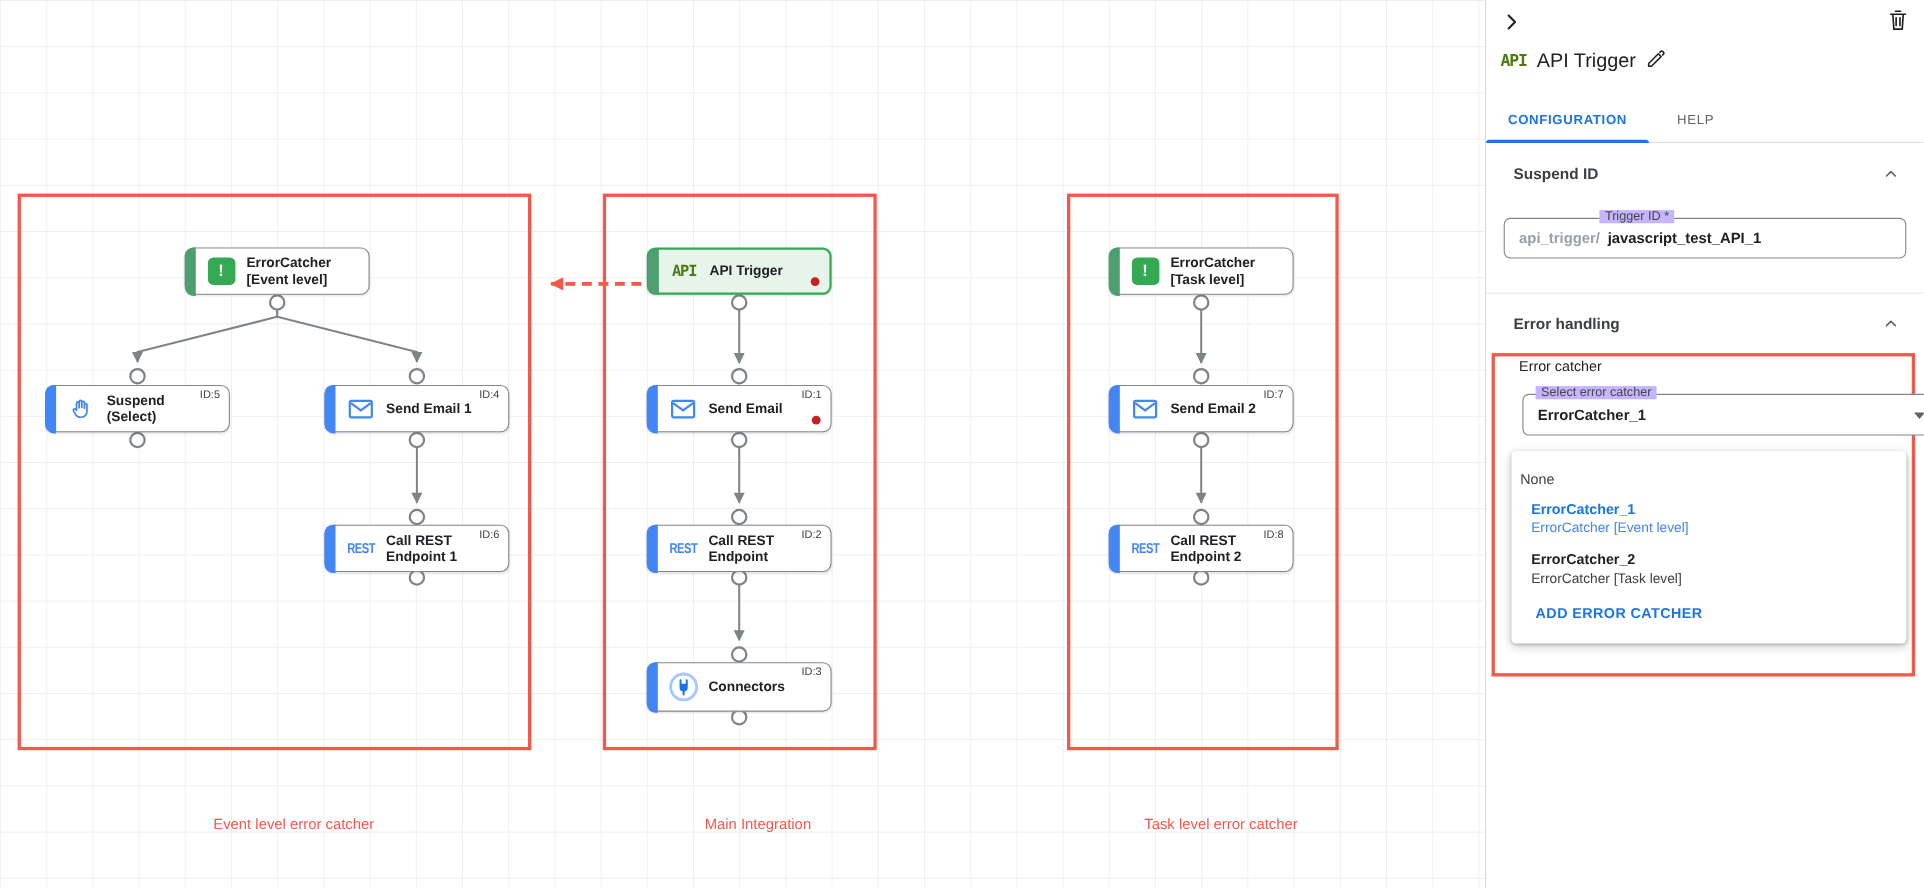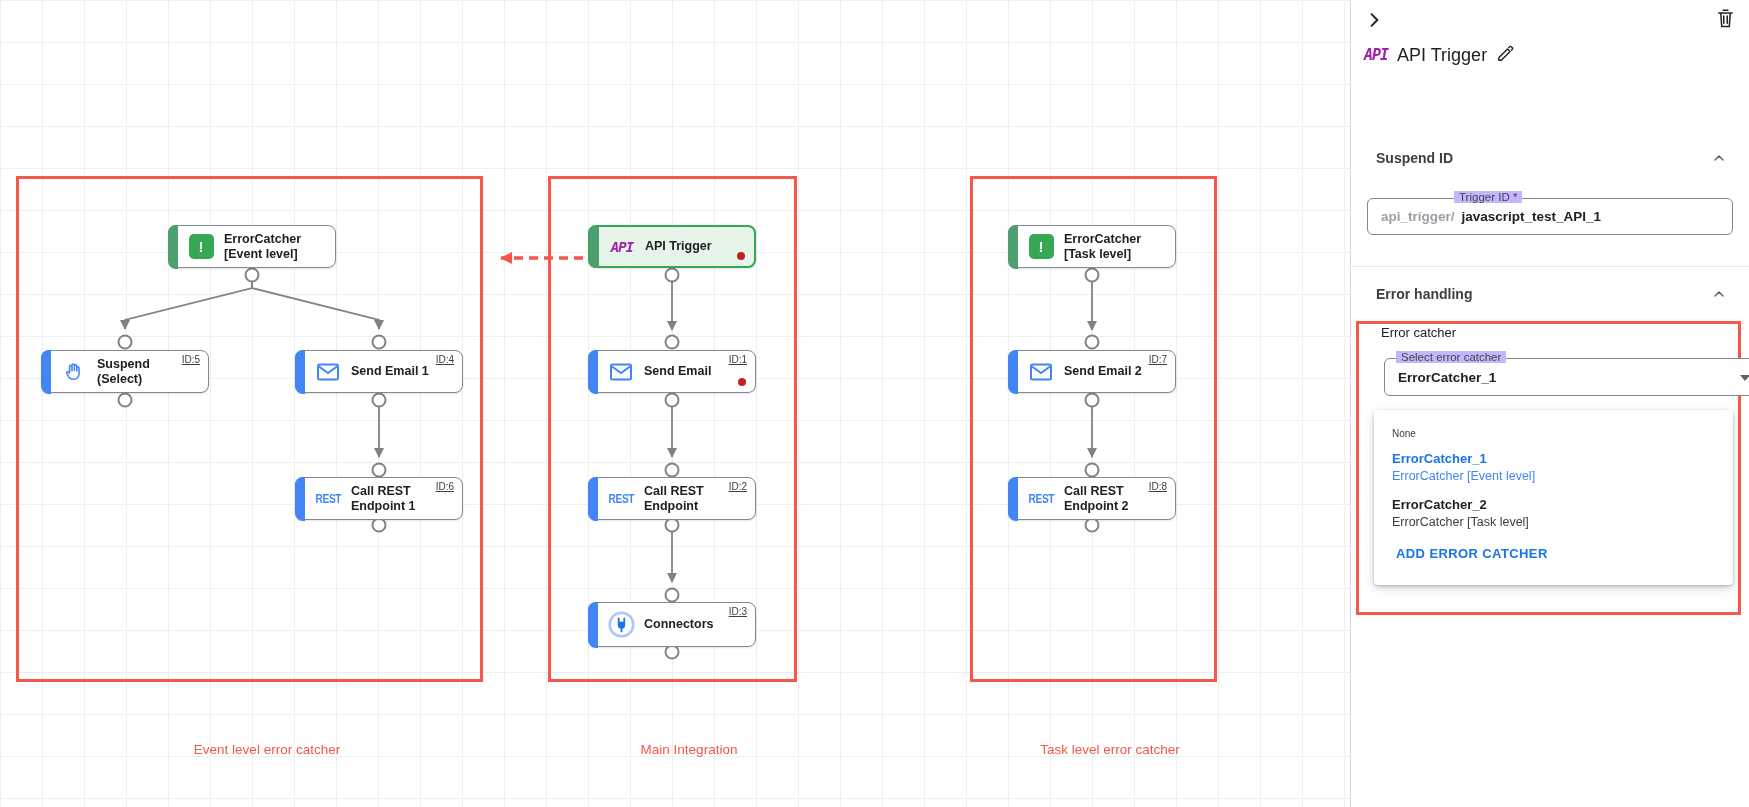--- a/index.html
+++ b/index.html
@@ -17,25 +17,25 @@
 
   .node{position:absolute;height:43px;background:#fff;border:1.5px solid #85898D;border-radius:8px;
     display:flex;align-items:center;box-shadow:0 1px 2px rgba(60,64,67,.15);}
   .node .bar{position:absolute;left:-1.5px;top:-1.5px;bottom:-1.5px;width:10px;border-radius:8px 0 0 8px;background:#4285F4;}
   .node.green .bar{background:#4D9F6F;}
   .node.trigger{background:#E6F4EA;border:2px solid #34A853;}
   .node.trigger .bar{background:#4D9F6F;}
   .nicon{flex:none;margin-left:17px;width:30px;display:flex;align-items:center;justify-content:center;}
   .ntitle{font-size:12.5px;font-weight:700;line-height:1.2;color:#202124;margin-left:8px;}
   .ntitle span{display:block;}
-  .nid{position:absolute;top:3px;right:8px;font-size:10px;font-weight:400;color:#3c4043;text-decoration:underline;}
+  .nid{position:absolute;top:3px;right:8px;font-size:10px;font-weight:400;color:#3c4043;}
   .reddot{position:absolute;right:9px;bottom:6px;width:8px;height:8px;border-radius:50%;background:#C5221F;}
   .ec-icon{width:25px;height:25px;border-radius:5px;background:#34A853;color:#fff;font-weight:700;font-size:15px;
     display:flex;align-items:center;justify-content:center;}
-  .api-icon{font-family:"DejaVu Sans Mono",monospace;font-weight:700;font-size:14px;color:#a21caf;letter-spacing:-1px;font-style:italic;}
+  .api-icon{font-family:"DejaVu Sans Mono",monospace;font-weight:700;font-size:14px;color:#4d7c0f;letter-spacing:-1px;}
   .rest-icon{font-size:13px;font-weight:700;color:#4285F4;transform:scaleX(.78);letter-spacing:-.5px;}
 
   
   .panel{position:absolute;left:1350px;top:0;width:399px;height:807px;background:#fff;border-left:1px solid #DADCE0;}
   .icon-btn{position:absolute;cursor:pointer;background:none;border:none;padding:0;}
   .panel-title-row{position:absolute;left:13px;top:44px;display:flex;align-items:center;gap:9px;}
   .panel-title{font-size:18px;color:#202124;}
   .tabs{position:absolute;left:0;top:88px;width:100%;height:42px;border-bottom:1px solid #DADCE0;display:flex;}
   .tab{height:100%;display:flex;align-items:center;justify-content:center;font-size:12px;letter-spacing:.6px;
     font-weight:700;color:#5F6368;cursor:pointer;position:relative;}
@@ -50,21 +50,21 @@
   .field-text{position:absolute;left:13px;top:0;bottom:0;display:flex;align-items:center;font-size:13.5px;font-weight:bold;}
   .prefix{color:#9AA0A6;}
   .value{color:#202124;margin-left:7px;}
   .caret{position:absolute;right:15px;top:16px;width:0;height:0;border-left:5.5px solid transparent;
     border-right:5.5px solid transparent;border-top:6px solid #5F6368;}
 
   .panel-redbox{position:absolute;left:5px;top:321px;width:385px;height:294px;border:3px solid #F5574A;}
   .ec-label{position:absolute;left:30px;top:325px;font-size:13px;color:#202124;}
   .menu{position:absolute;left:23px;top:410px;width:359px;height:175px;background:#fff;border-radius:4px;
     box-shadow:0 1px 3px rgba(0,0,0,.2),0 3px 10px rgba(0,0,0,.18);padding:13px 0;z-index:5;}
-  .menu-item{padding:5px 18px;font-size:10px;color:#3C4043;cursor:pointer;}
+  .menu-item{padding:5px 8px;font-size:13px;color:#3C4043;cursor:pointer;}
   .menu-opt{padding:7px 18px;cursor:pointer;}
   .opt-name{font-size:13px;font-weight:700;color:#202124;}
   .opt-desc{font-size:12.5px;color:#3C4043;margin-top:3px;}
   .menu-opt.sel .opt-name{color:#1A73E8;}
   .menu-opt.sel .opt-desc{color:#4285F4;}
   .menu-action{padding:10px 22px 0;font-size:13px;font-weight:700;letter-spacing:.4px;color:#1A73E8;cursor:pointer;}
 </style>
 </head>
 <body>
 
@@ -290,20 +290,24 @@
     <div class="panel-title-row">
       <span class="api-icon" style="font-size:15px">API</span>
       <span class="panel-title">API Trigger</span>
       <button class="icon-btn" style="position:static">
         <svg width="19" height="19" viewBox="0 0 24 24">
             <path d="M3.5 17.3 V20.5 h3.2 L17.8 9.4 l-3.2-3.2 z M15.8 5 l1.6-1.6 a1.4 1.4 0 0 1 2 0 l1.2 1.2 a1.4 1.4 0 0 1 0 2 L19 8.2" fill="none" stroke="#202124" stroke-width="1.8" stroke-linejoin="round"></path>
           </svg>
       </button>
     </div>
 
+    <div class="tabs">
+      <div class="tab active" style="width:148px">CONFIGURATION</div>
+      <div class="tab" style="width:85px;font-weight:500">HELP</div>
+    </div>
 
     <div class="section-head" style="top:150px">Suspend ID</div>
     <button class="icon-btn chev-up" style="top:150px">
       <svg width="16" height="16" viewBox="0 0 24 24">
           <path d="M6 15 L12 9 L18 15" fill="none" stroke="#5F6368" stroke-width="2.2" stroke-linecap="round" stroke-linejoin="round"></path>
         </svg>
     </button>
 
     <div class="outlined-field" style="left:16px;top:198px;width:366px;height:37px">
       <span class="field-label" style="left:86px">Trigger ID *</span>

